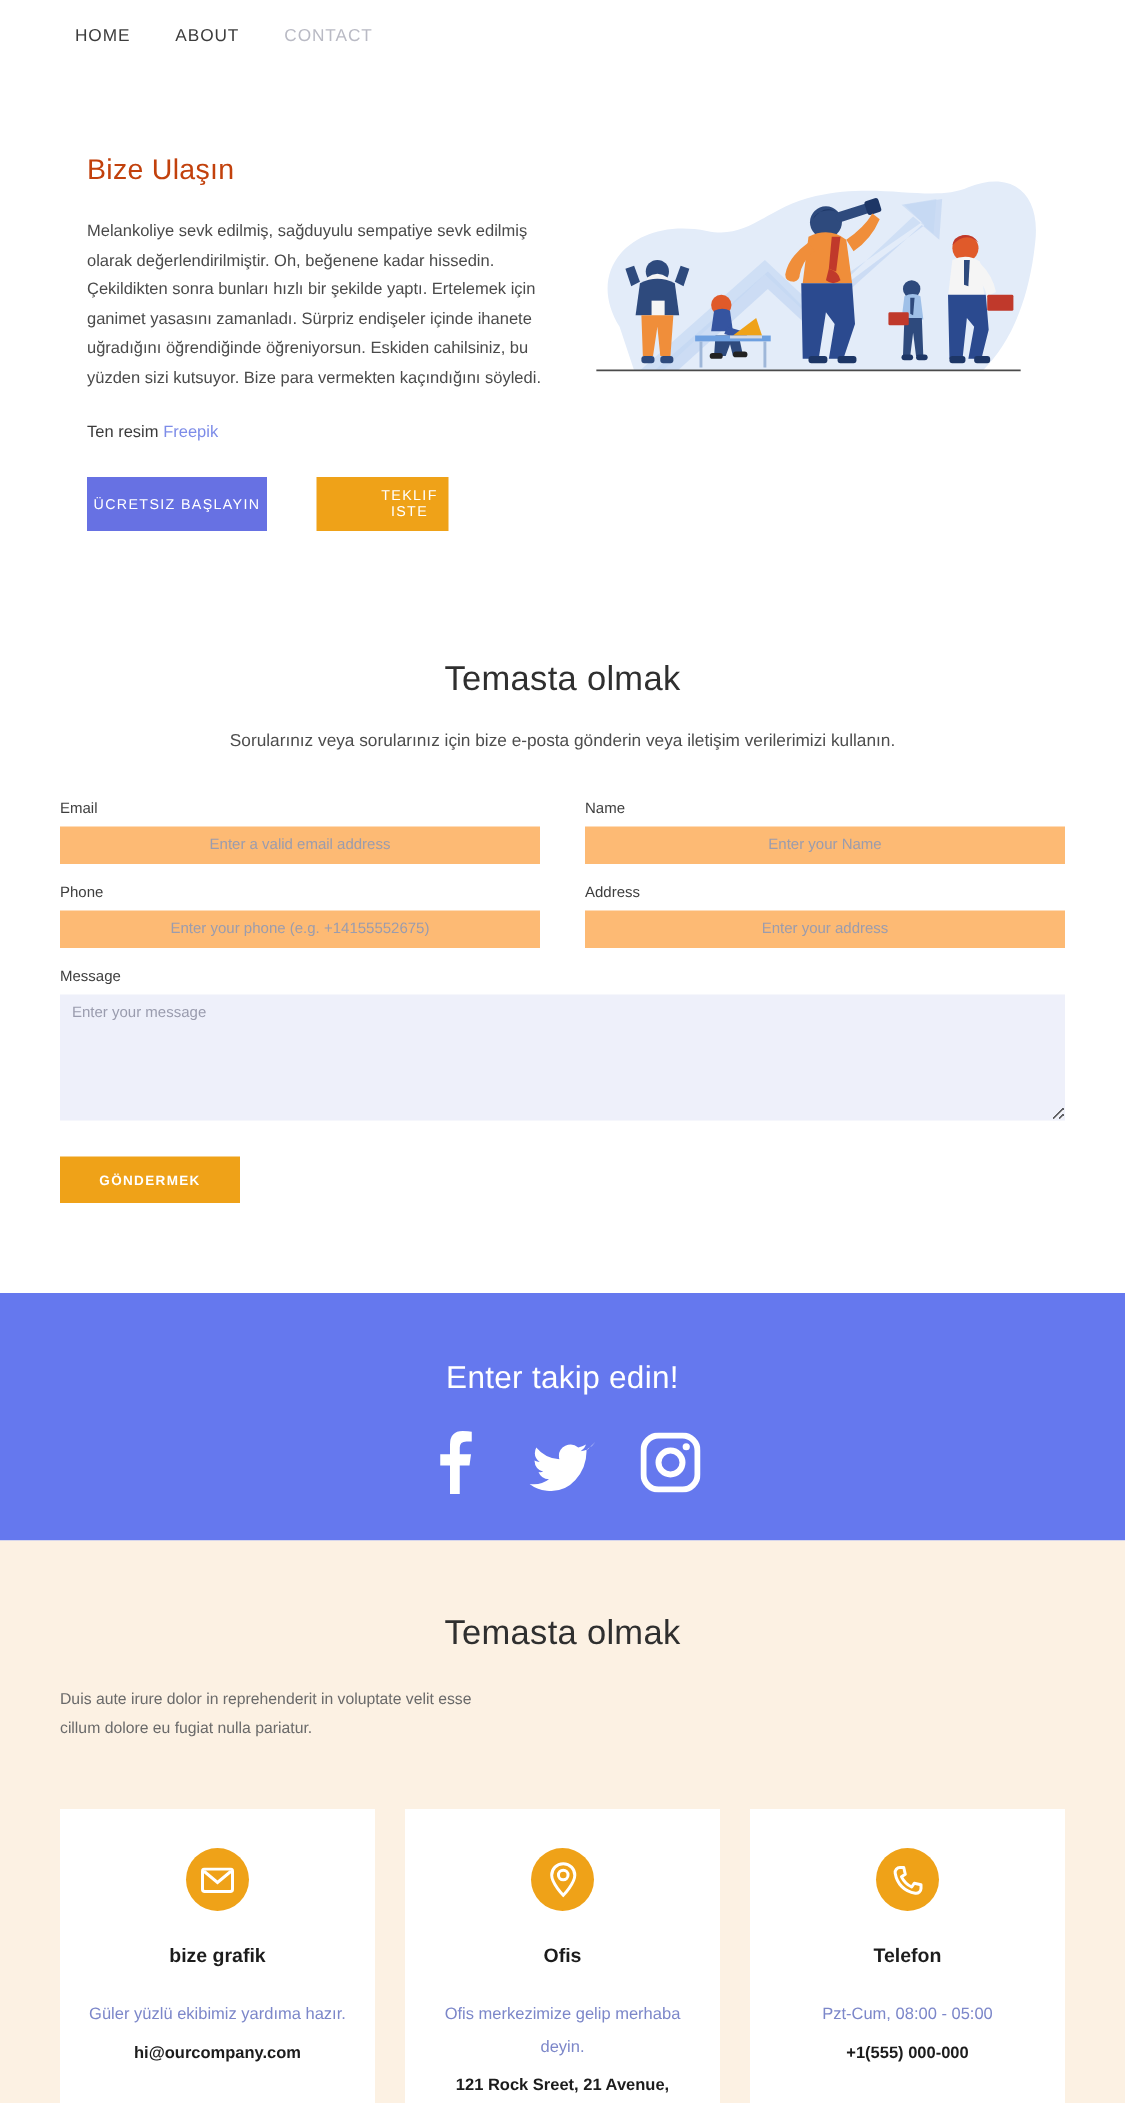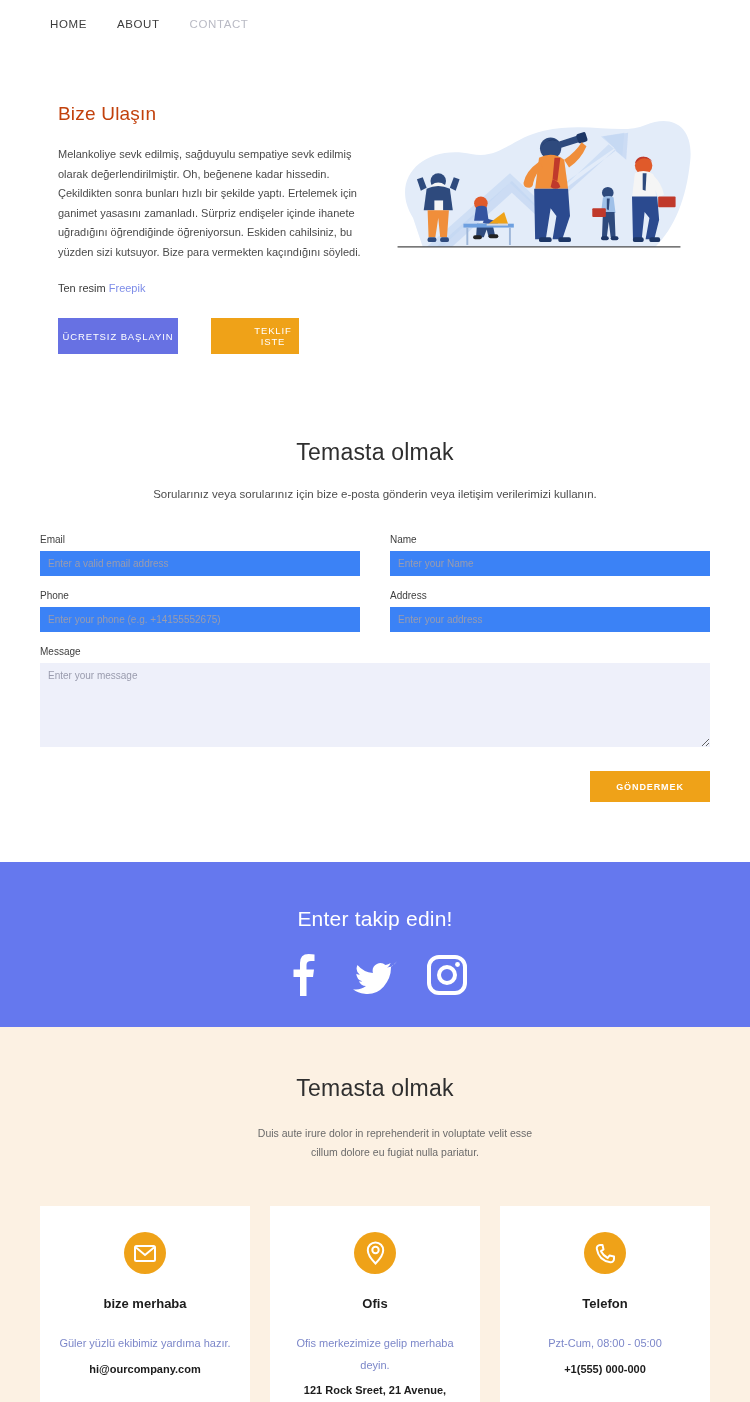--- a/index.html
+++ b/index.html
@@ -123,44 +123,45 @@
   .field { flex: 1; }
   .field-label {
     font-size: 10px;
     color: #3e3e3e;
     display: block;
     margin-bottom: 6px;
   }
   .field-input {
     width: 100%;
     height: 25px;
-    background: #3b82f6;
+    background: #fdba74;
     border: none;
     font-size: 10px;
     color: #2e2e2e;
     padding: 0 8px;
     font-family: "Liberation Sans", sans-serif;
+    text-align: center;
   }
   .field-input::placeholder { color: #9a9cae; }
   .field-textarea {
     width: 100%;
     height: 84px;
     background: #eef0fa;
     border: none;
     font-size: 10px;
     color: #2e2e2e;
     padding: 7px 8px;
     font-family: "Liberation Sans", sans-serif;
     resize: vertical;
     display: block;
   }
   .field-textarea::placeholder { color: #9a9cae; }
   .submit-wrap {
     display: flex;
-    justify-content: flex-end;
+    justify-content: flex-start;
     margin-top: 24px;
     padding-bottom: 60px;
   }
   .btn-submit {
     background: #efa218;
     width: 120px;
     height: 31px;
     border: none;
     color: #fff;
     font-size: 9px;
@@ -197,21 +198,21 @@
     justify-content: center;
     cursor: pointer;
   }
 
   
   .cards-section {
     background: #fcf1e3;
     padding: 48px 0 46px 0;
   }
   .cards-sub {
-    text-align: center;
+    text-align: left;
     font-size: 10.5px;
     color: #6a6a6a;
     line-height: 1.75;
     margin-top: 22px;
     margin-left: 40px;
   }
   .cards {
     display: flex;
     gap: 20px;
     padding: 0 40px;
@@ -420,21 +421,21 @@
 
   <div class="cards">
 
     <div class="card">
       <div class="card-icon">
         <svg width="22" height="17" viewBox="0 0 22 17">
           <rect x="1" y="1" width="20" height="15" rx="1.5" fill="none" stroke="#ffffff" stroke-width="2"></rect>
           <path d="M2 2.5 L11 10 L20 2.5" fill="none" stroke="#ffffff" stroke-width="2"></path>
         </svg>
       </div>
-      <div class="card-title">bize merhaba</div>
+      <div class="card-title">bize grafik</div>
       <div class="card-desc">Güler yüzlü ekibimiz yardıma hazır.</div>
       <div class="card-value">hi@ourcompany.com</div>
       <div class="card-value"></div>
     </div>
 
     <div class="card">
       <div class="card-icon">
         <svg width="19" height="24" viewBox="0 0 19 24">
           <path d="M9.5 1.5 C5 1.5 1.8 5 1.8 9.2 C1.8 14.6 9.5 22.5 9.5 22.5 C9.5 22.5 17.2 14.6 17.2 9.2 C17.2 5 14 1.5 9.5 1.5 Z" fill="none" stroke="#ffffff" stroke-width="2"></path>
           <circle cx="9.5" cy="9" r="3.2" fill="none" stroke="#ffffff" stroke-width="2"></circle>

